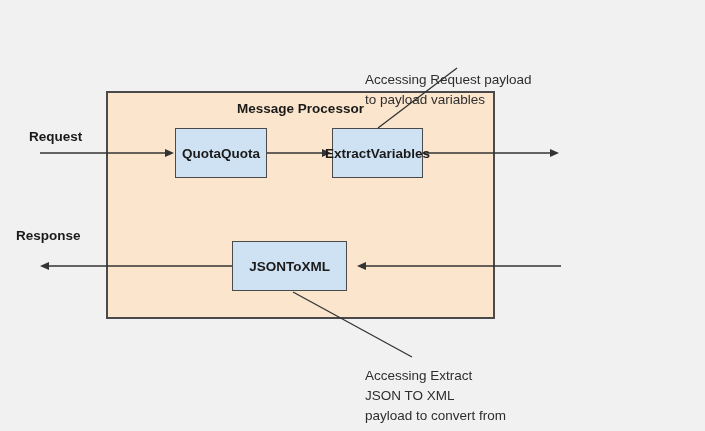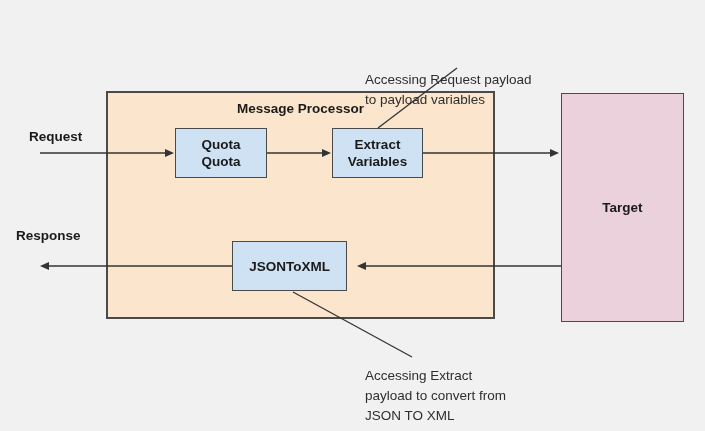--- a/index.html
+++ b/index.html
@@ -40,21 +40,21 @@
     text-align: center;
     font-weight: bold;
     font-size: 13.5px;
     color: var(--text);
   }
   .node {
     position: absolute;
     background: var(--policy-fill);
     border: 1.5px solid var(--border);
     display: flex;
-    flex-direction: column;
+    flex-direction: row;
     align-items: center;
     justify-content: center;
     font-weight: bold;
     font-size: 13.5px;
     line-height: 17px;
     color: var(--text);
     text-align: center;
   }
   .quota-node   { left: 175px; top: 128px; width: 92px;  height: 50px; }
   .extract-node { left: 332px; top: 128px; width: 91px;  height: 50px; }
@@ -99,23 +99,20 @@
   .connector-layer polygon { fill: var(--line); stroke: none; }
 </style>
 </head>
 <body>
 
 <div class="canvas">
 
   <div class="box mp-box"></div>
   <div class="mp-title">Message Processor</div>
 
-  <div class="target-node">
-    <span>Target</span>
-  </div>
 
   <svg class="connector-layer" width="705" height="431" viewBox="0 0 705 431" xmlns="http://www.w3.org/2000/svg">
 
     <g>
       <line x1="40" y1="153" x2="166" y2="153"></line>
       <polygon points="174,153 165,149 165,157"></polygon>
     </g>
 
     <g>
       <line x1="267" y1="153" x2="323" y2="153"></line>
@@ -158,17 +155,17 @@
   <div class="flow-label request-label">Request</div>
   <div class="flow-label response-label">Response</div>
 
   <div class="annotation request-annotation">
     <div>Accessing Request payload</div>
     <div>to payload variables</div>
   </div>
 
   <div class="annotation response-annotation">
     <div>Accessing Extract</div>
+    <div>JSON TO XML</div>
     <div>payload to convert from</div>
-    <div>JSON TO XML</div>
   </div>
 
 </div>
 
 </body></html>

